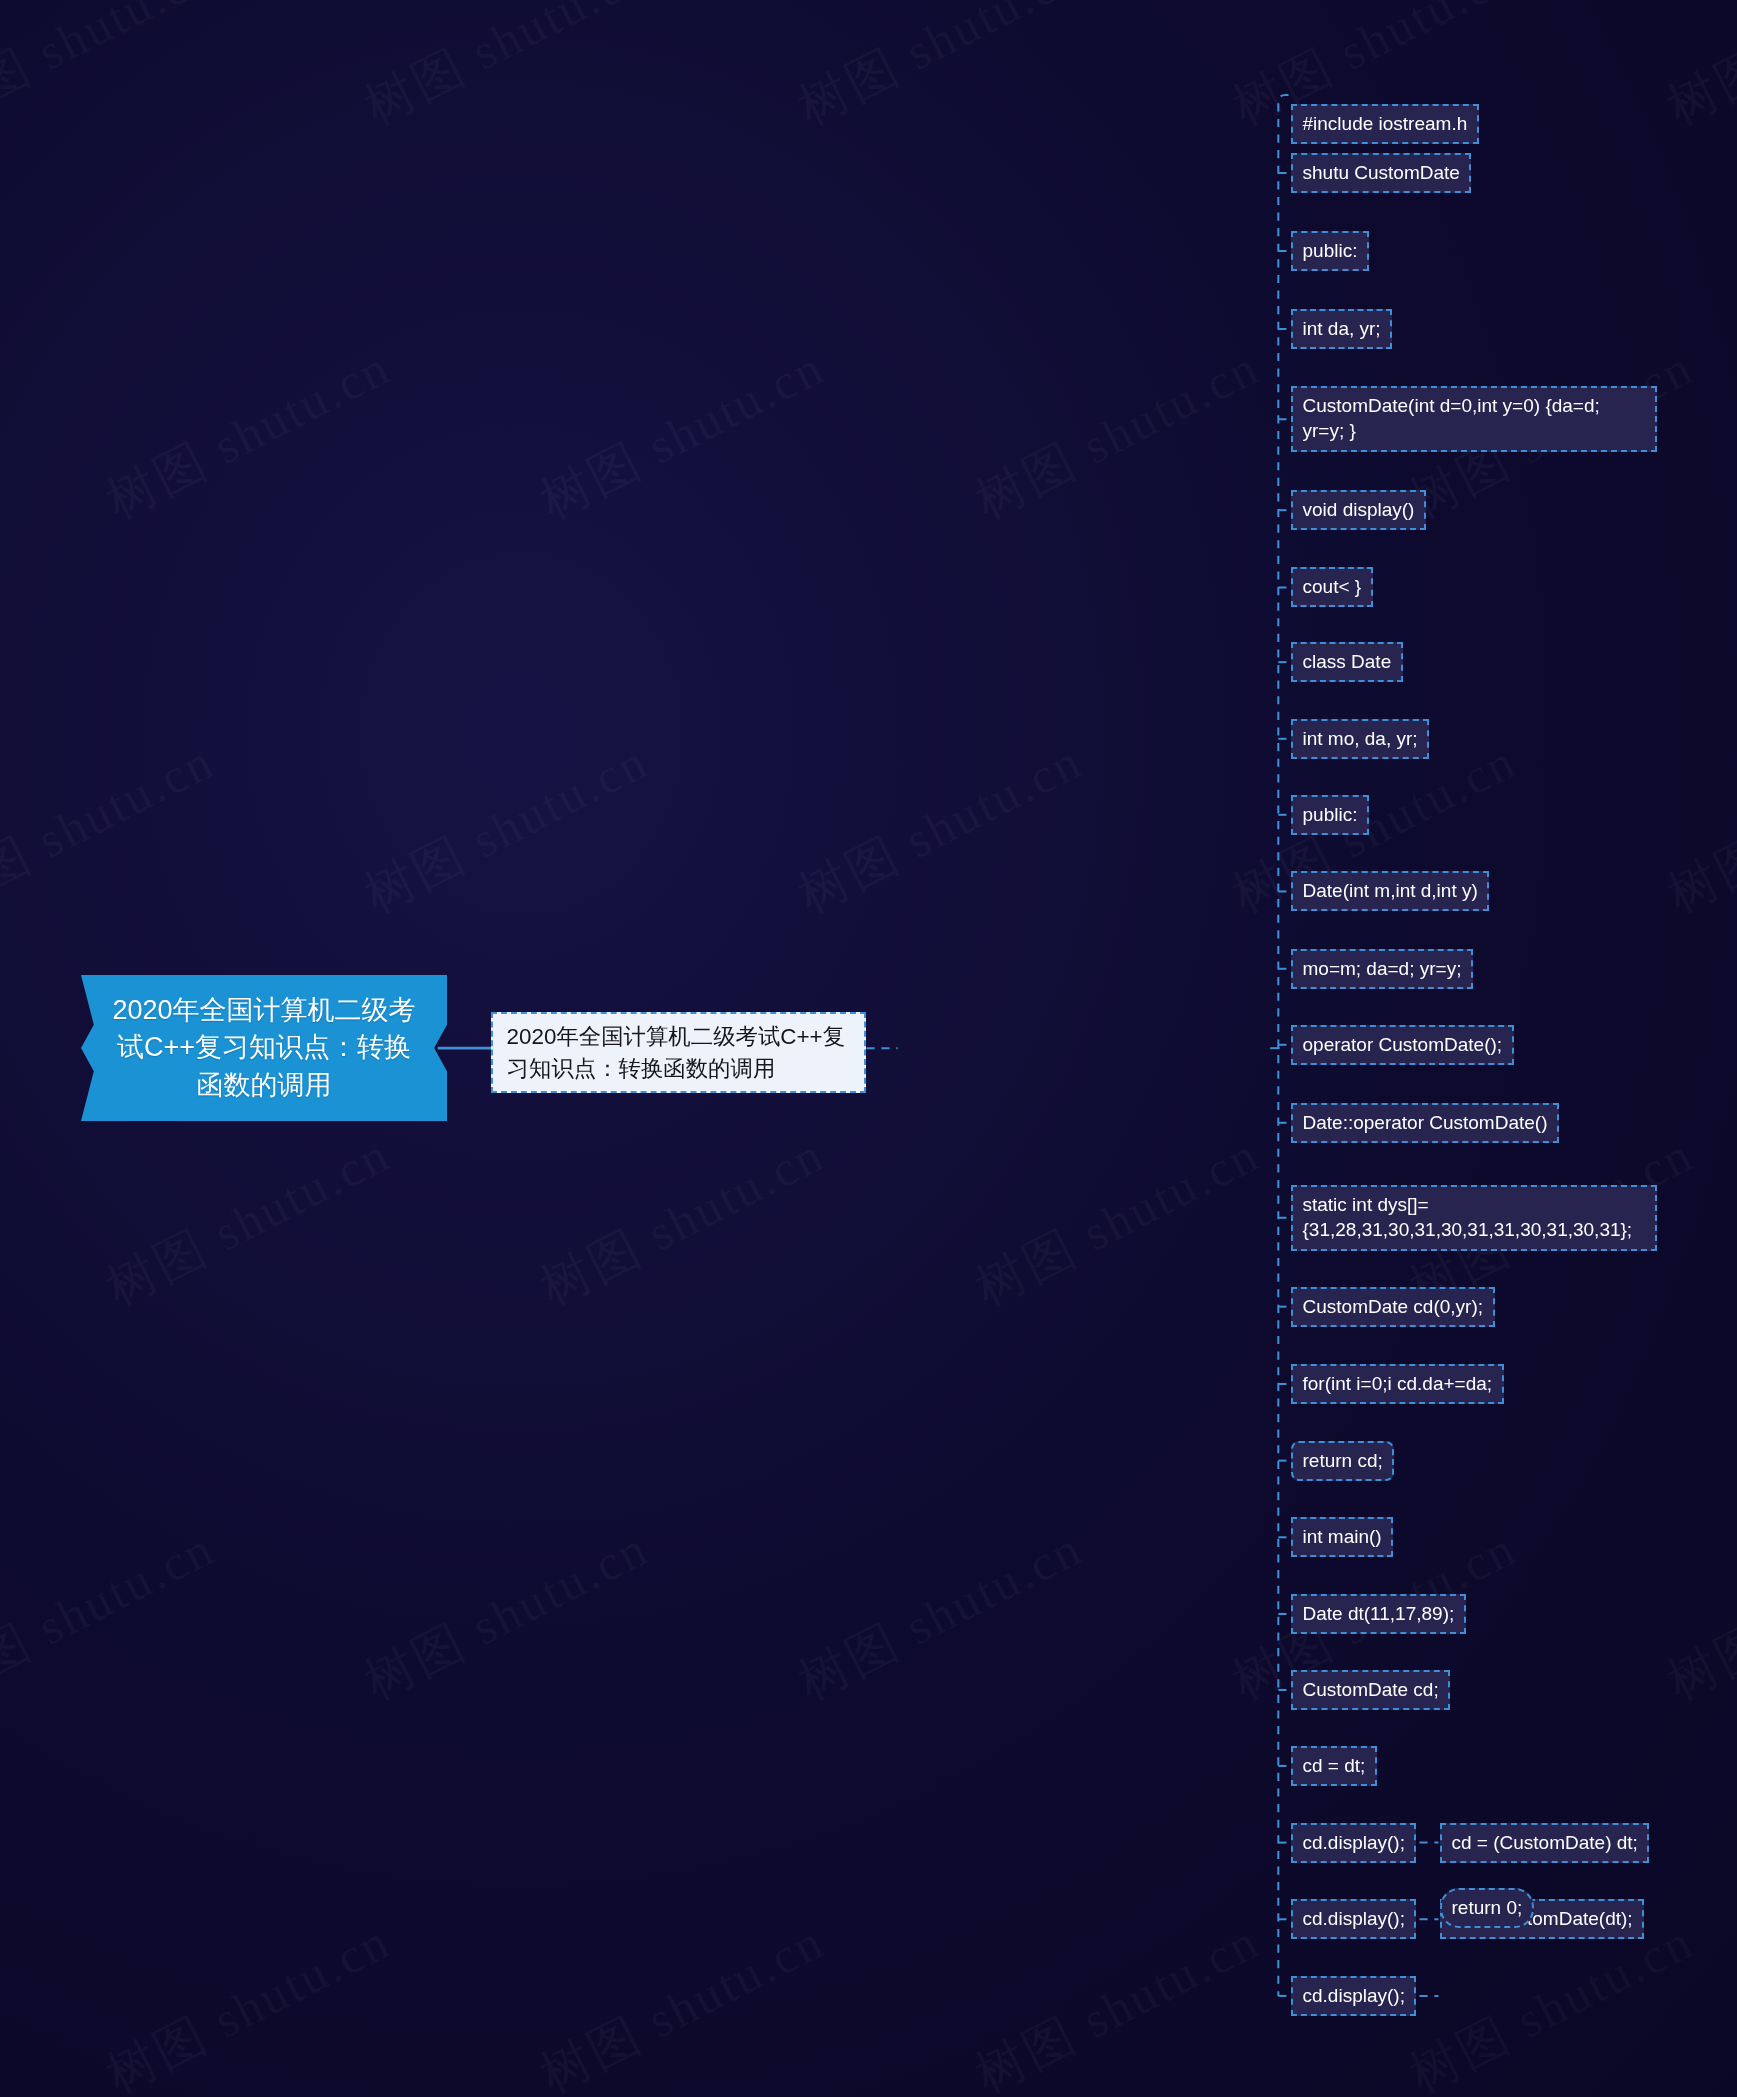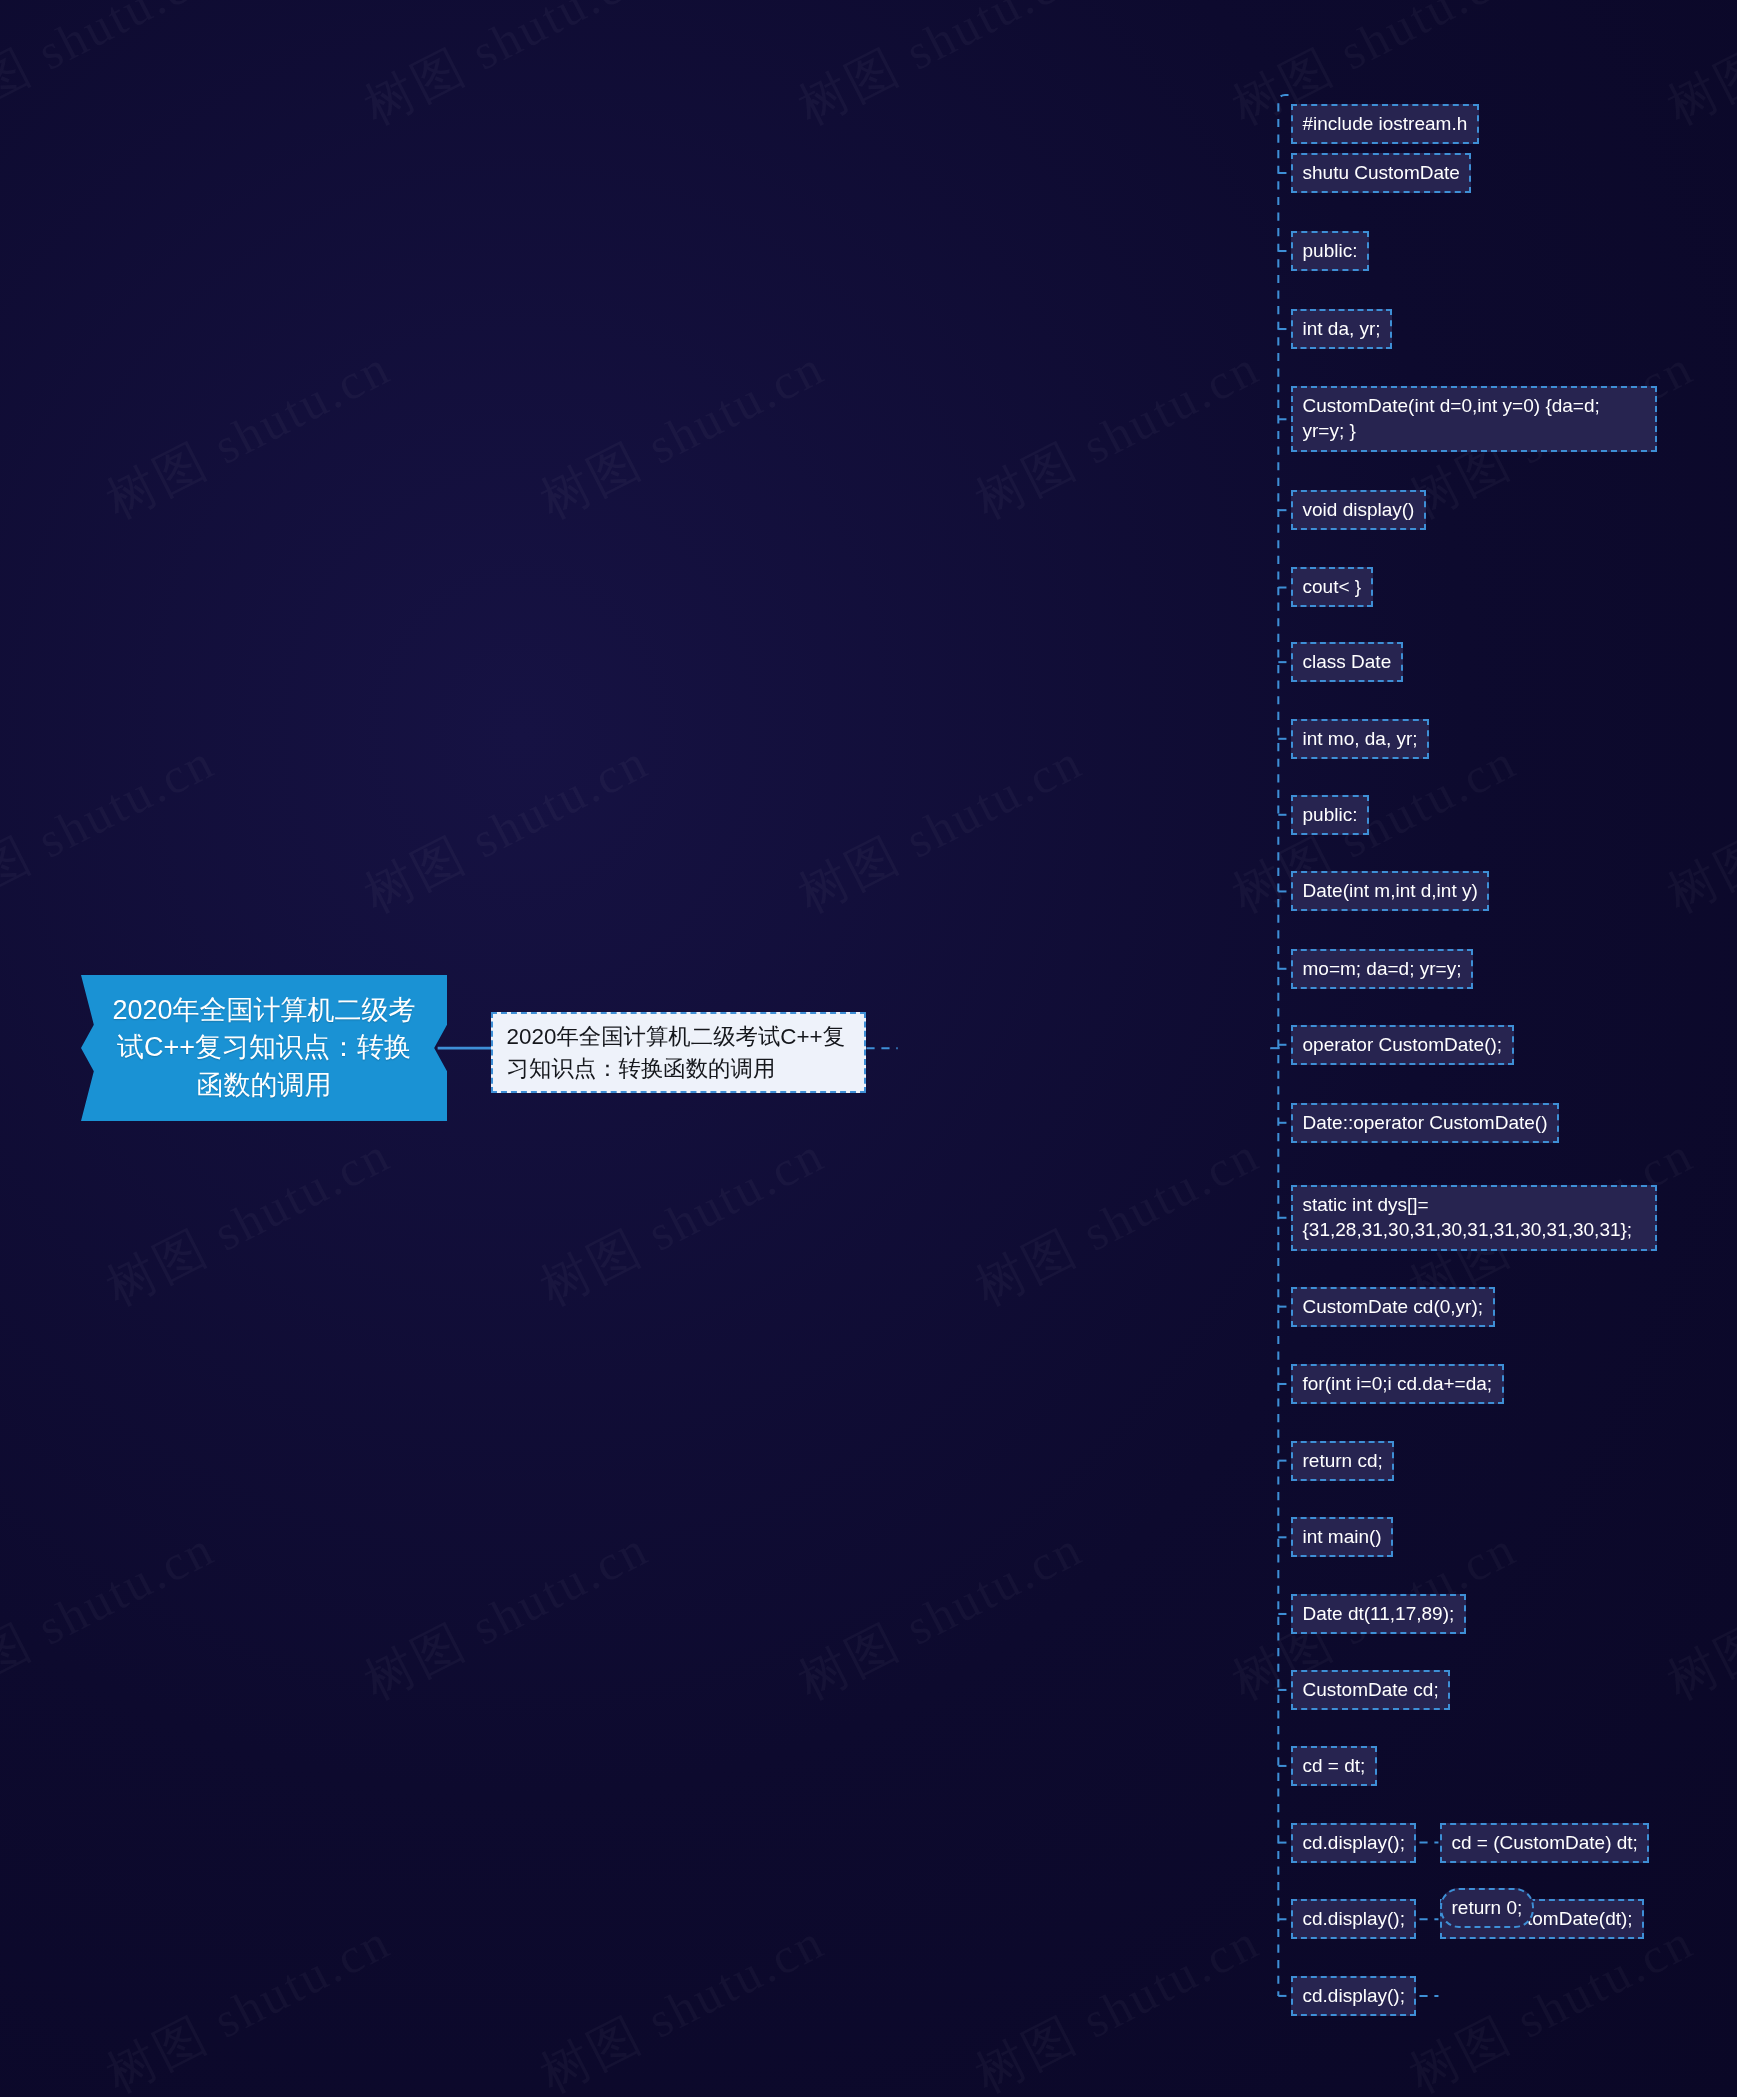--- a/index.html
+++ b/index.html
@@ -219,21 +219,21 @@
       <div class="leaf" style="left: 1291px; top: 642px;"><span>class Date</span></div>
       <div class="leaf" style="left: 1291px; top: 719px;"><span>int mo, da, yr;</span></div>
       <div class="leaf" style="left: 1291px; top: 795px;"><span>public:</span></div>
       <div class="leaf" style="left: 1291px; top: 871px;"><span>Date(int m,int d,int y)</span></div>
       <div class="leaf" style="left: 1291px; top: 949px;"><span>mo=m; da=d; yr=y;</span></div>
       <div class="leaf" style="left: 1291px; top: 1025px;"><span>operator CustomDate();</span></div>
       <div class="leaf" style="left: 1291px; top: 1103px;"><span>Date::operator CustomDate()</span></div>
       <div class="leaf wrap" style="left: 1291px; width: 366px; top: 1185px;"><span>static int dys[]={31,28,31,30,31,30,31,31,30,31,30,31};</span></div>
       <div class="leaf" style="left: 1291px; top: 1287px;"><span>CustomDate cd(0,yr);</span></div>
       <div class="leaf" style="left: 1291px; top: 1364px;"><span>for(int i=0;i cd.da+=da;</span></div>
-      <div class="leaf" style="left: 1291px; top: 1441px;"><span>return cd;</span></div>
+      <div class="leaf" style="left: 1291px; top: 1441px; border-radius: 8px;"><span>return cd;</span></div>
       <div class="leaf" style="left: 1291px; top: 1517px;"><span>int main()</span></div>
       <div class="leaf" style="left: 1291px; top: 1594px;"><span>Date dt(11,17,89);</span></div>
       <div class="leaf" style="left: 1291px; top: 1670px;"><span>CustomDate cd;</span></div>
       <div class="leaf" style="left: 1291px; top: 1746px;"><span>cd = dt;</span></div>
       <div class="leaf" style="left: 1291px; top: 1823px;"><span>cd.display();</span></div>
       <div class="leaf sub" style="left: 1440px; top: 1823px;"><span>cd = (CustomDate) dt;</span></div>
       <div class="leaf" style="left: 1291px; top: 1899px;"><span>cd.display();</span></div>
       <div class="leaf sub" style="left: 1440px; top: 1899px;"><span>cd = CustomDate(dt);</span></div>
       <div class="leaf" style="left: 1291px; top: 1976px;"><span>cd.display();</span></div>
       <div class="leaf sub" style="left: 1440px; top: 1888px; border-radius: 19px;"><span>return 0;</span></div>

